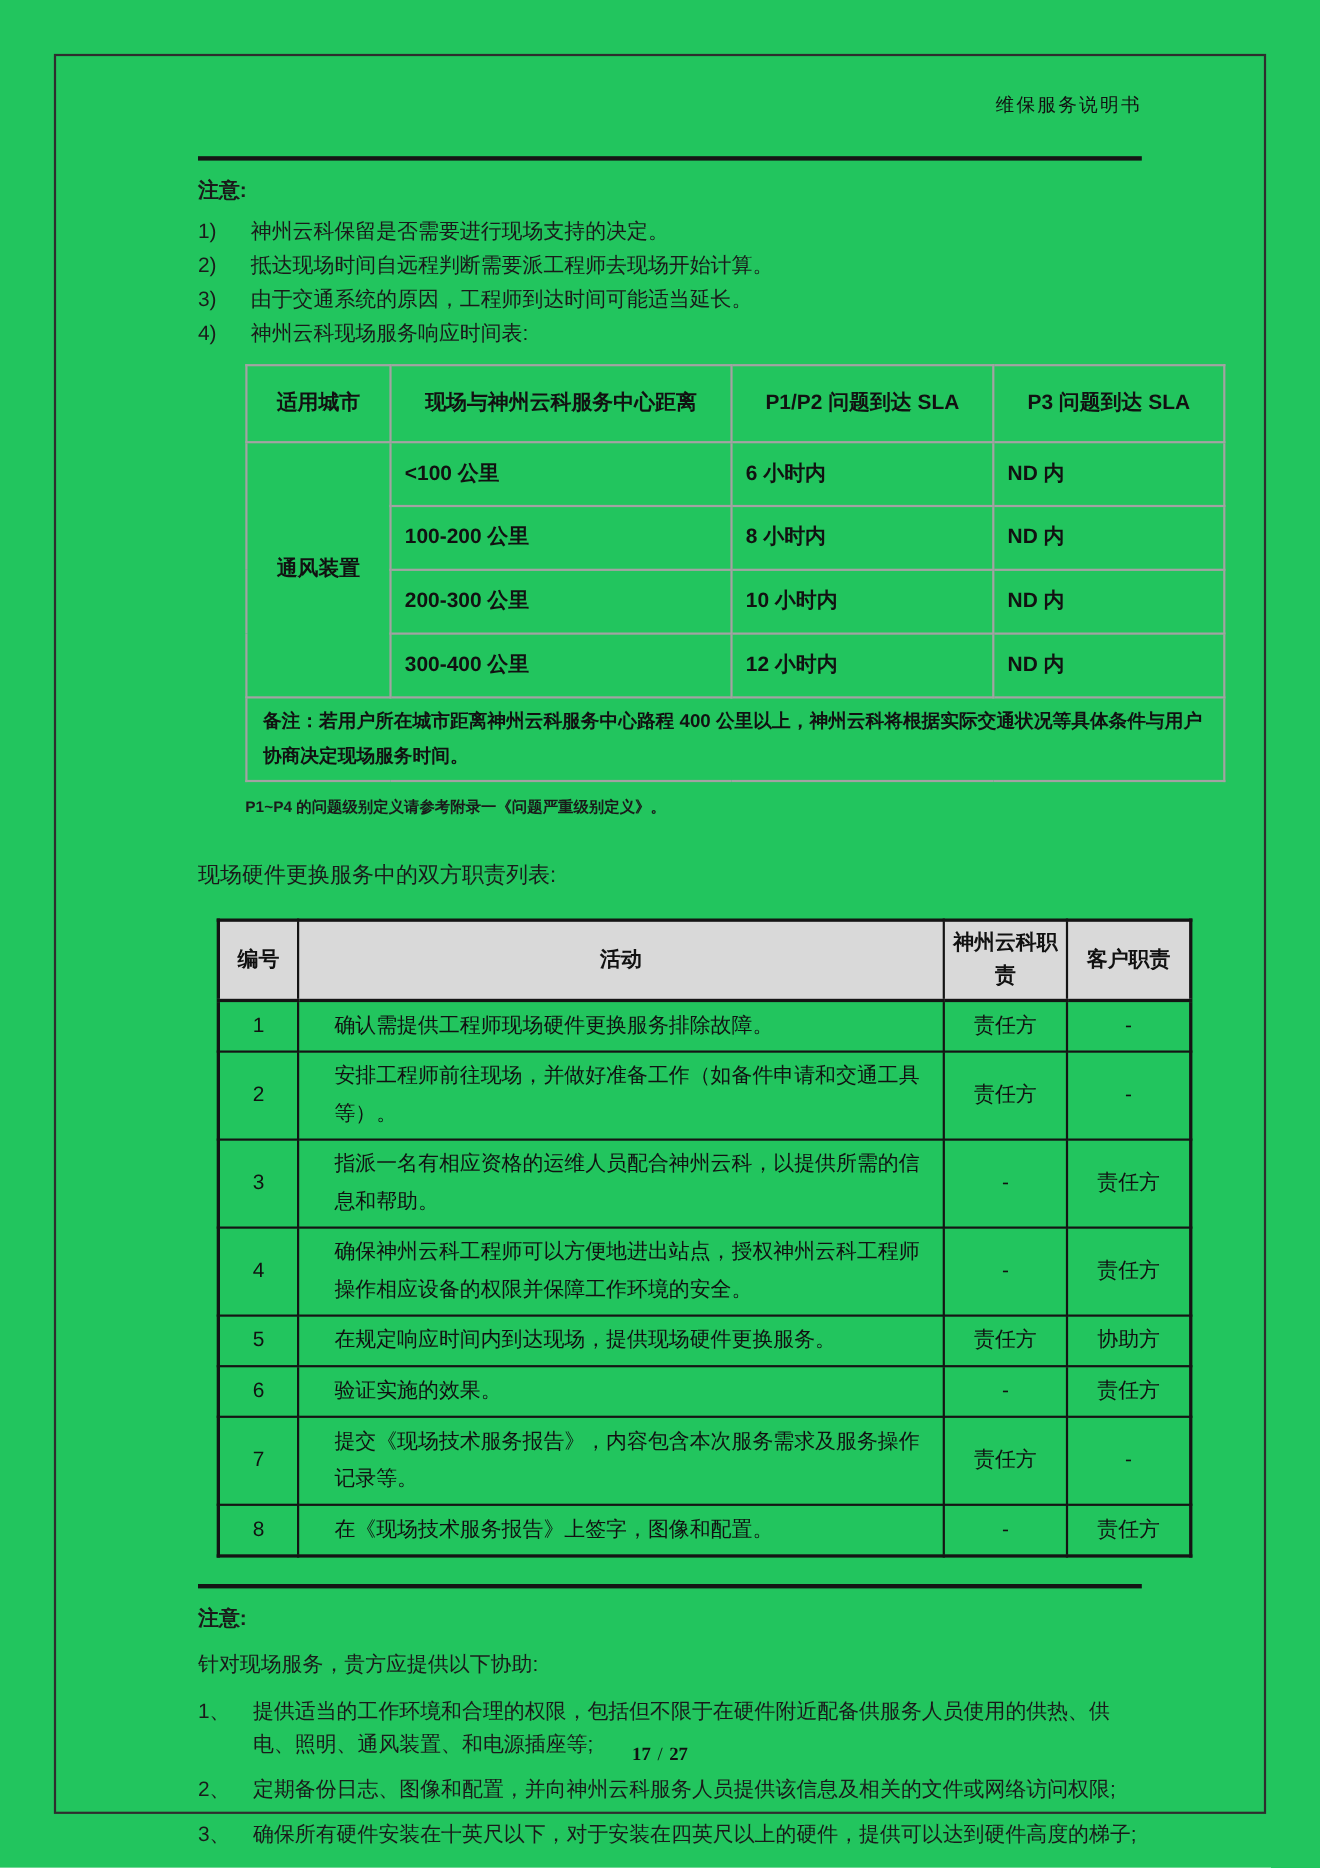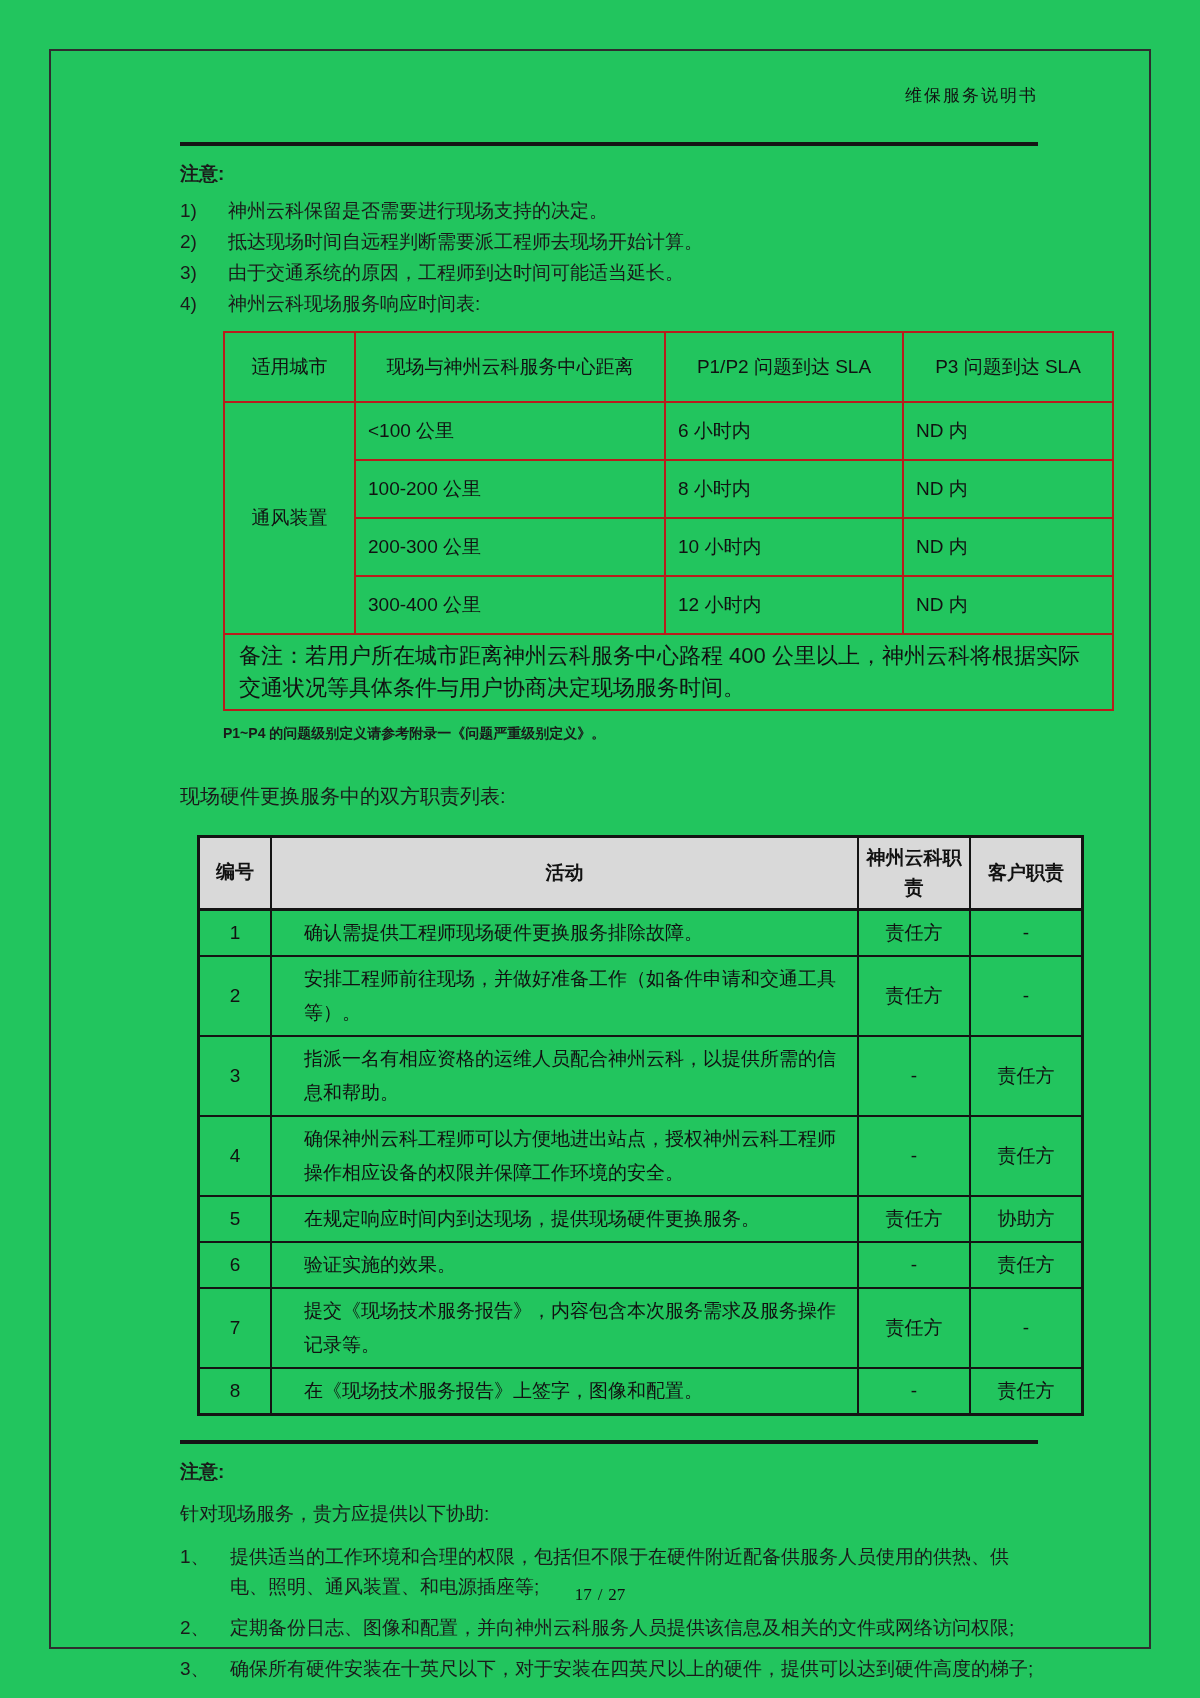--- a/index.html
+++ b/index.html
@@ -26,33 +26,33 @@
   .num-list { margin-top:9px; }
   .num-item { display:flex; line-height:31px; font-size:19px; }
   .num-item .marker { flex:0 0 48px; }
   .num-item .li-text { flex:1; }
 
   
   .sla-wrap { margin-left:43px; margin-top:12px; }
   table { border-collapse:collapse; }
   .sla-table { width:763px; table-layout:fixed; }
   .sla-table th, .sla-table td {
-    border:2px solid #b91c1c; font-size:19px; font-weight:normal; color:#111;
+    border:2px solid #a3a3a3; font-size:19px; font-weight:bold; color:#111;
   }
   .sla-table th { line-height:30px; padding:4px 8px; text-align:center; }
   .col-city  { width:113px; }
   .col-dist  { width:262px; }
   .col-p12   { width:196px; }
   .col-p3    { width:192px; }
   .sla-table th.col-dist { padding:19px 23px;border-radius:19px; }
   .sla-table th.col-p12  { padding:4px 20px; }
   .sla-table td { height:32px; line-height:30px; padding:12px 12px; }
   .sla-table td.cell-city { text-align:center; }
   .sla-table td.note-cell {
-    height:auto; line-height:32px; padding:5px 14px; font-size:22px; text-align:left;
+    height:auto; line-height:32px; padding:5px 14px; font-size:17px; text-align:left;
   }
   .footnote { margin-top:10px; margin-left:43px; font-size:14px; line-height:24px;font-weight:bold; }
 
   .section-heading { margin-top:38px; font-size:20px; line-height:26px; }
 
   
   .resp-wrap { margin-left:17px; margin-top:26px; }
   .resp-table { width:835px; table-layout:fixed; }
   .resp-table th, .resp-table td { border:2px solid #141414; font-size:19px; color:#111; }
   .resp-table { border:3px solid #141414; }
@@ -70,21 +70,21 @@
   .notice-intro { margin-top:18px; font-size:19px; line-height:24px; }
   .assist-list { margin-top:16px; }
   .assist-item { display:flex; font-size:19px; line-height:30px; margin-bottom:11px; }
   .assist-item .marker { flex:0 0 50px; }
   .assist-item .li-text { flex:1; }
 
   .page-footer {
     position:absolute; top:1585px; left:0; width:1200px; text-align:center;
     font-family:"Liberation Serif","DejaVu Serif",serif; font-size:17px; color:#111;
   }
-  .page-footer .num { font-weight:normal; }
+  .page-footer .num { font-weight:bold; }
   .page-footer .sep { margin:0 6px; }
 </style>
 </head>
 <body>
 
 <div class="page">
   <div class="page-border"></div>
 
   <div class="running-header">维保服务说明书</div>
 

